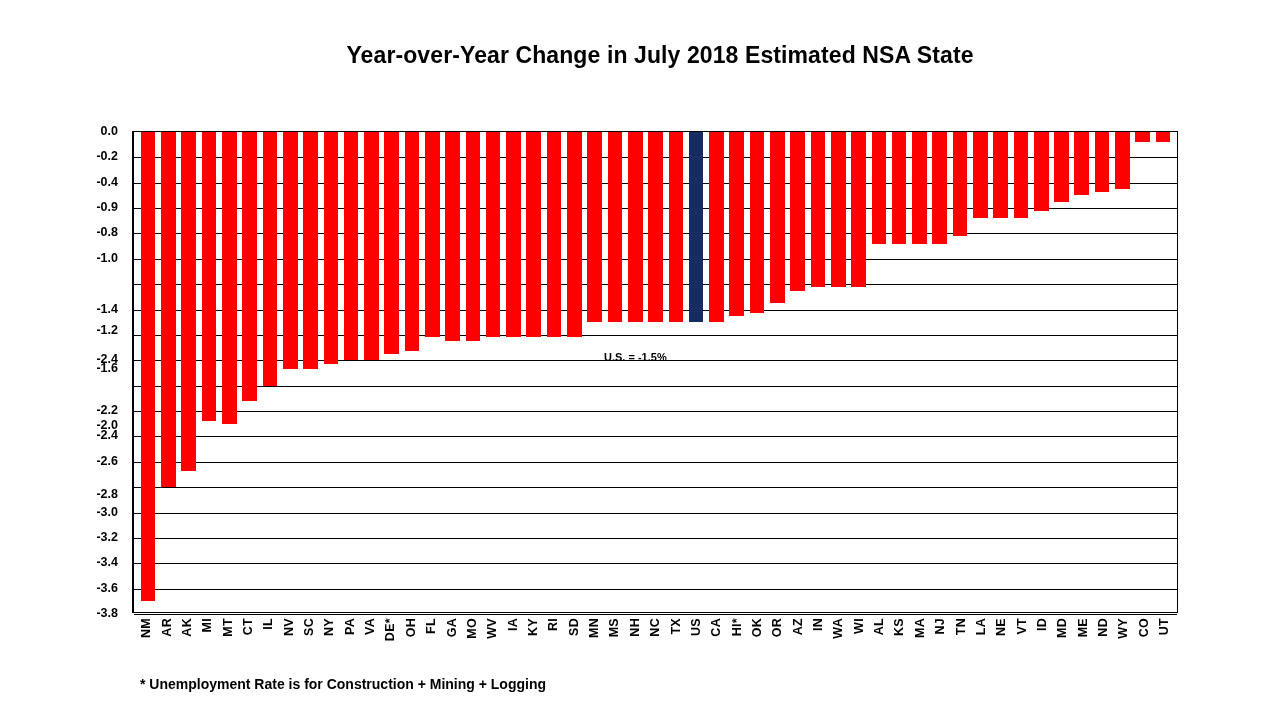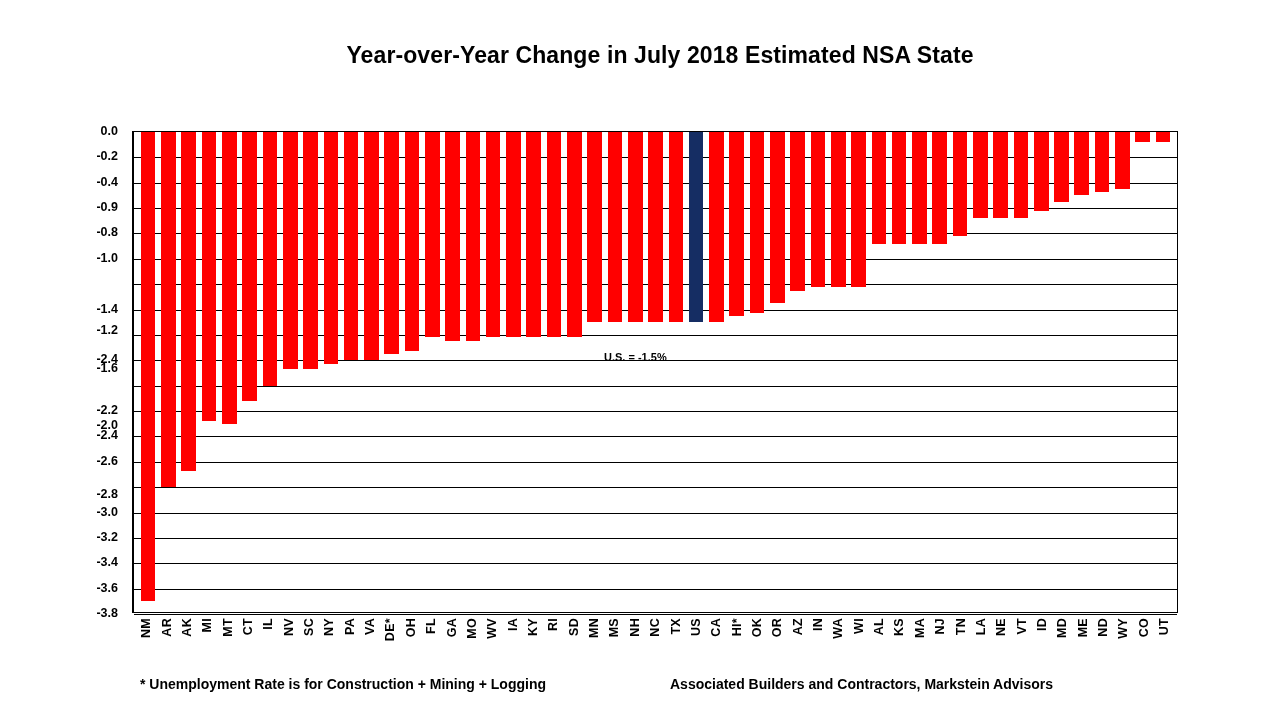--- a/index.html
+++ b/index.html
@@ -525,15 +525,14 @@
       </div>
       <div class="x-slot">
         <div class="x-label">CO</div>
       </div>
       <div class="x-slot">
         <div class="x-label">UT</div>
       </div>
     </div>
 
   <div id="footnote">* Unemployment Rate is for Construction + Mining + Logging</div>
-  <div id="source-note">Associated Builders and Contractors, Markstein Advisors</div>
 
 </div>
 
 </body></html>

